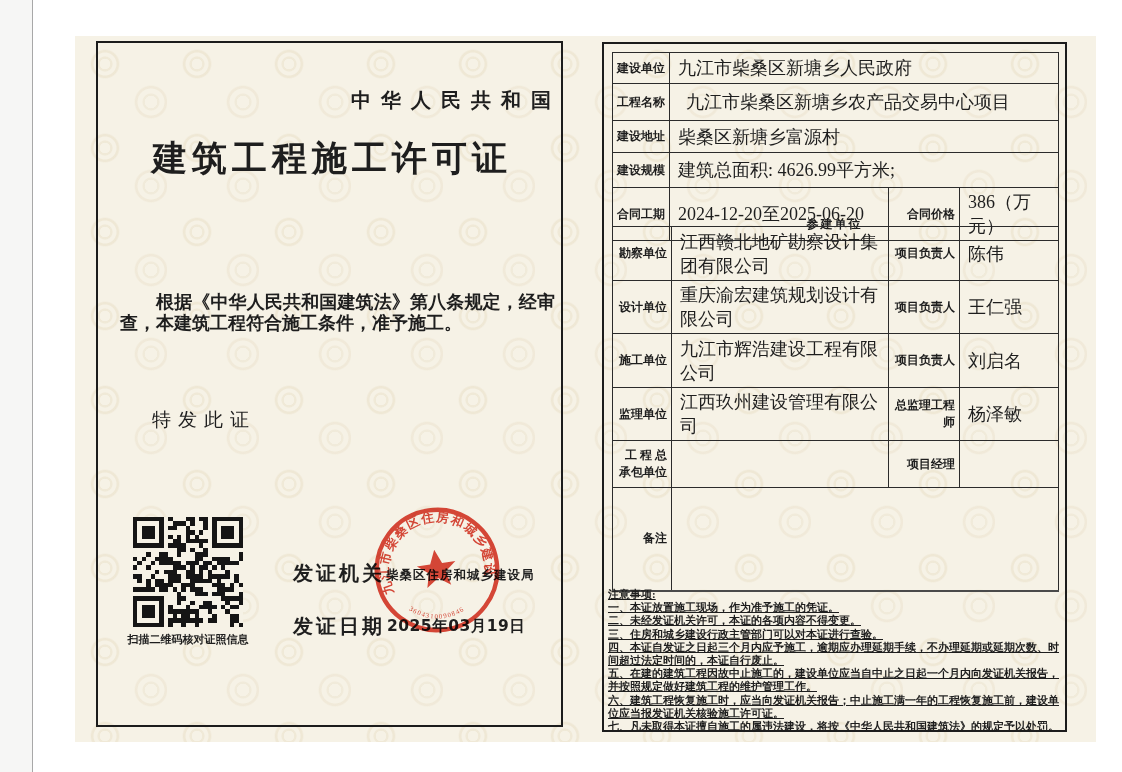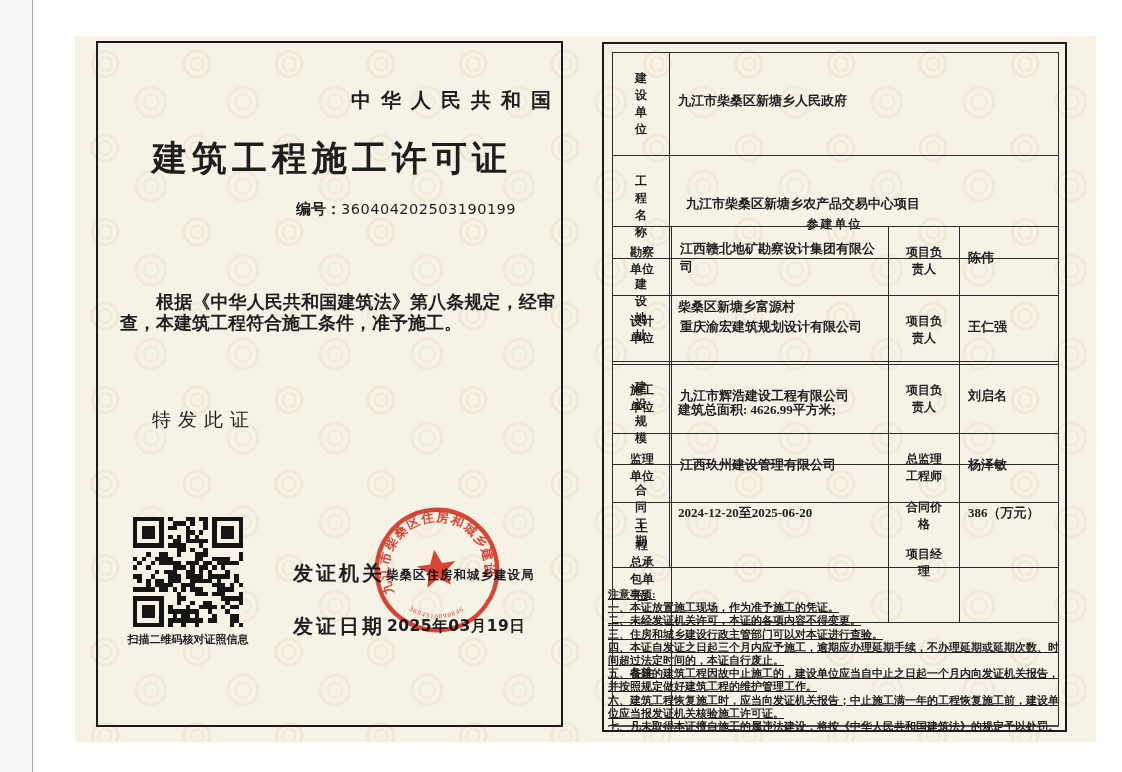--- a/index.html
+++ b/index.html
@@ -50,41 +50,38 @@
     font-family:"DejaVu Sans","Liberation Sans",sans-serif;letter-spacing:.5px;}
   .seal{left:271px;top:459px;width:136px;height:136px;mix-blend-mode:multiply;opacity:.92;
     transform:rotate(-8deg);}
 
   
   .rp{position:absolute;}
   table{border-collapse:collapse;table-layout:fixed;}
   .t1{left:8px;top:8px;width:446px;}
   .t2{left:8px;top:182px;width:446px;border-bottom:2px solid #4a4a4a;}
   .t1 td,.t2 td{border:1px solid #2b2b2b;overflow:hidden;}
-  .lbl{font-size:12px;text-align:center;padding:17px;font-weight:600;}
-  .val{font-size:13px;padding:2px 4px 8px 8px;font-weight:bold;}
+  .lbl{font-size:12px;text-align:right;padding:4px;font-weight:600;}
+  .val{font-size:18px;padding:2px 4px 2px 8px;}
   .val-indent{padding-left:16px;}
   .participants-title{left:0;top:172px;width:100%;text-align:center;
     font-size:12px;font-weight:bold;letter-spacing:2px;}
   .notes{left:4px;top:544px;width:451px;font-size:11px;font-weight:bold;line-height:13.2px;text-decoration:underline;}
   .notes div{margin:0;}
 </style>
 </head>
 <body>
 
 <div class="edge-strip"></div>
 
 <div class="sheet">
 
   <div class="page-frame frame-left">
     <div class="lp country-title">中华人民共和国</div>
     <div class="lp main-title">建筑工程施工许可证</div>
-    <div class="lp cert-number">
-      <span>编号：</span><span class="num">360404202503190199</span>
-    </div>
     <div class="lp cert-body">根据《中华人民共和国建筑法》第八条规定，经审查，本建筑工程符合施工条件，准予施工。</div>
     <div class="lp grant-line">特发此证</div>
 
     <svg class="lp qr-wrap" id="qr" viewBox="0 0 25 25" shape-rendering="crispEdges">
         <rect x="0" y="0" width="25" height="25" fill="#f6f2e6"></rect>
         <rect x="8" y="0" width="1" height="1" fill="#151515"></rect>
         <rect x="12" y="0" width="1" height="1" fill="#151515"></rect>
         <rect x="13" y="0" width="1" height="1" fill="#151515"></rect>
         <rect x="15" y="0" width="1" height="1" fill="#151515"></rect>
         <rect x="16" y="0" width="1" height="1" fill="#151515"></rect>

